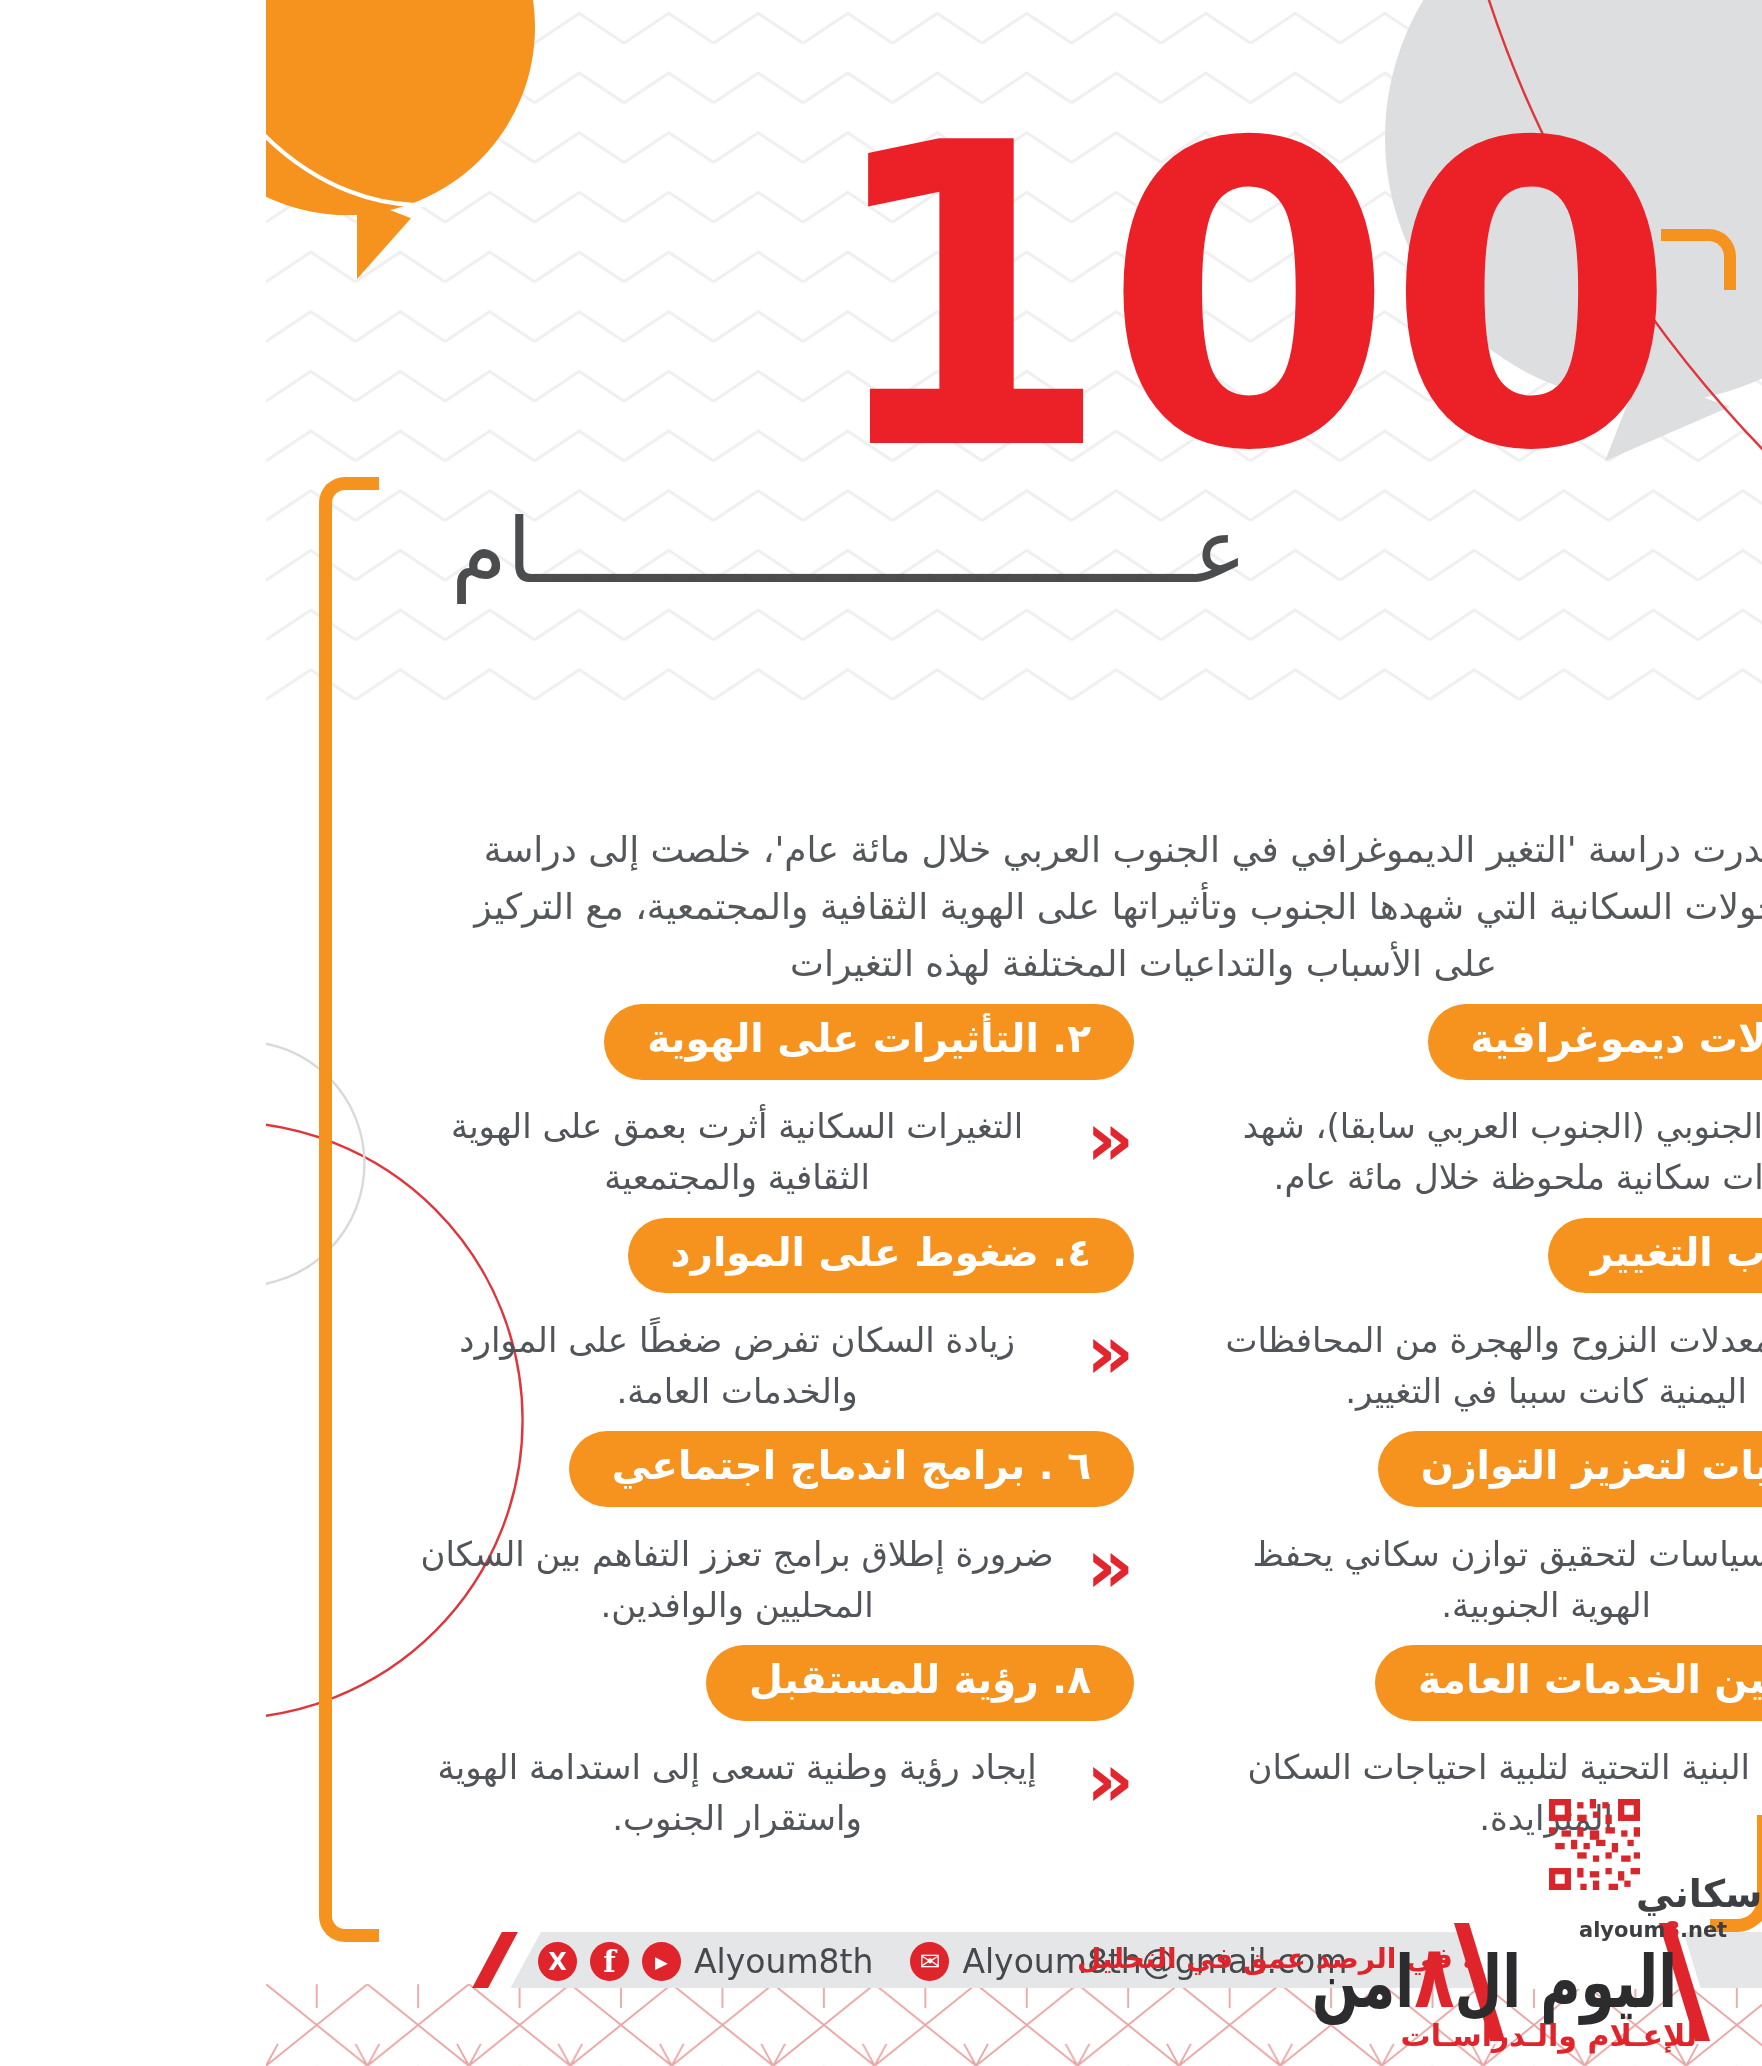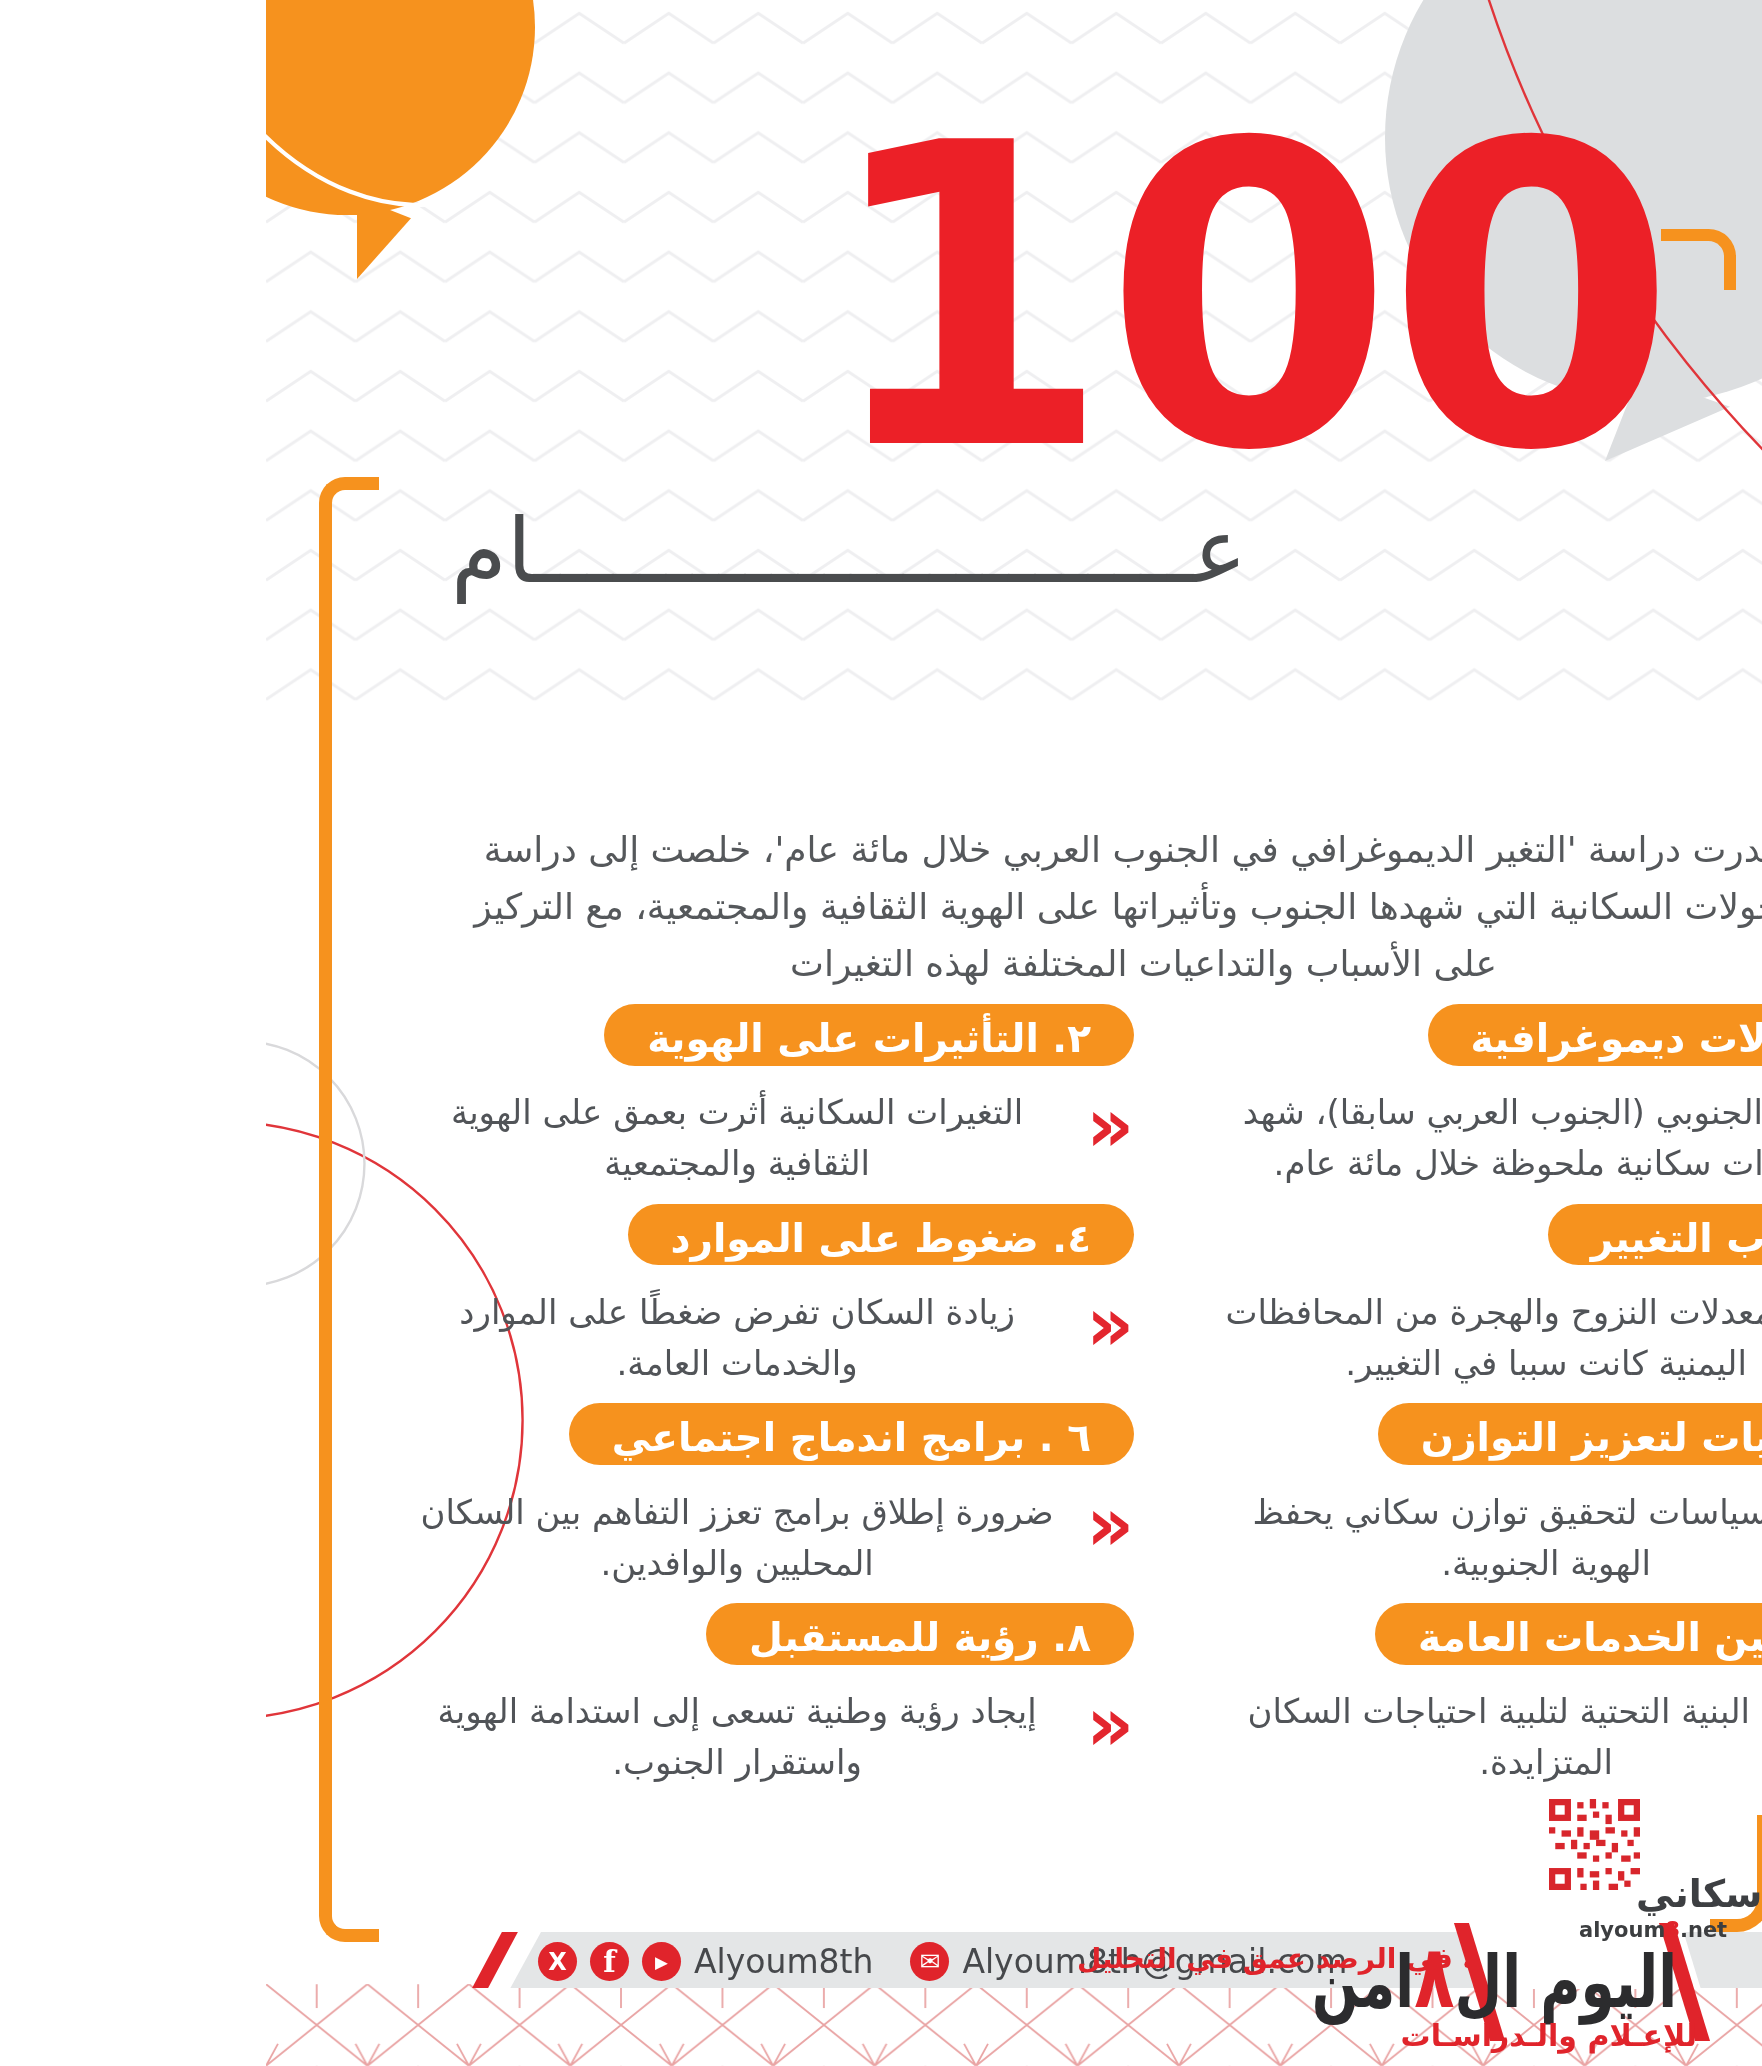--- a/index.html
+++ b/index.html
@@ -37,21 +37,21 @@
   .main-title{position:absolute;left:0;top:648px;width:100%;text-align:center;font-size:88px;
       font-weight:bold;color:#ec2027;z-index:3;text-shadow:0 6px 6px rgba(0,0,0,.10);}
   .intro{position:absolute;left:179px;top:822px;width:1397px;font-size:36px;line-height:1.58;
       color:#55585b;text-align:center;z-index:3;}
 
   
   .items{position:absolute;left:140px;top:1004px;width:1537px;display:grid;
       grid-template-columns:1fr 1fr;column-gap:81px;z-index:3;}
   .item{margin-bottom:14.3px;}
   .badge{display:inline-block;background:#f6921e;color:#ffffff;font-weight:bold;font-size:39px;
-      line-height:1.15;padding:13px 43px 4px 43px;border-radius:72px;}
+      line-height:1.15;padding:13px 43px 18px 43px;border-radius:72px;}
   .item-body{display:flex;gap:18px;margin-top:21.5px;align-items:flex-start;}
   .q{color:#e3262e;font-size:74px;line-height:.78;font-weight:bold;margin-top:9.5px;flex:0 0 auto;}
   .item-body p{margin:0;font-size:34px;line-height:1.5;color:#515458;text-align:center;}
 
   
   .footer-bar{position:absolute;left:236px;top:1932px;width:1527px;height:56px;background:#e4e6e7;
       clip-path:polygon(39px 0,100% 0,100% 100%,8.4px 100%);z-index:4;}
   .bar-stripe{position:absolute;left:221px;top:1932px;width:15.5px;height:56px;background:#e0242b;
       transform:skewX(-28deg);z-index:4;}
   .bar-row{position:absolute;left:272px;top:1941px;height:41px;display:flex;align-items:center;

